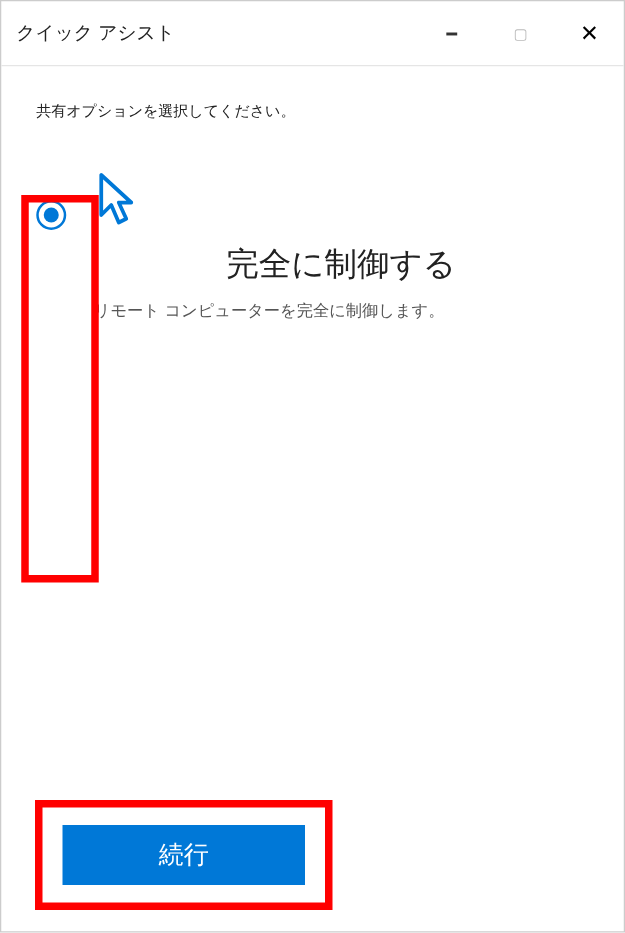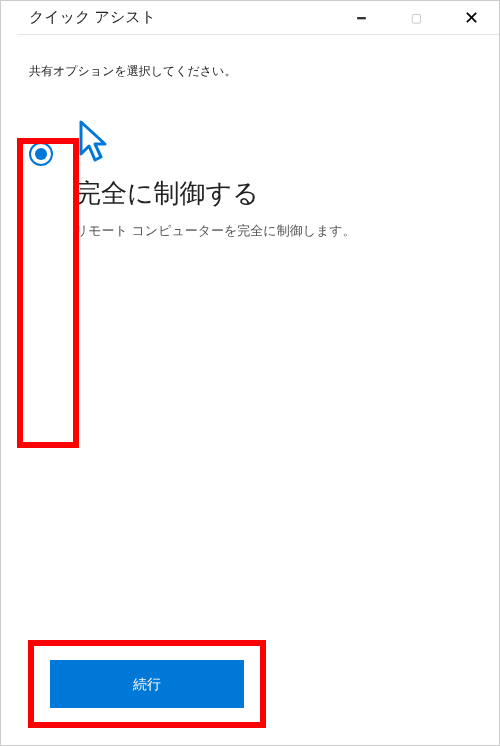--- a/index.html
+++ b/index.html
@@ -5,26 +5,25 @@
     * { box-sizing: border-box; margin: 0; padding: 0; }
     body {
       font-family: "Yu Gothic UI", "Meiryo", sans-serif;
       background: #fff;
       width: 500px;
       height: 746px;
       overflow: hidden;
       border: 1px solid #ccc;
     }
     .titlebar {
-      height: 34px;
+      height: 52px;
       display: flex;
       align-items: center;
       padding: 0 0 0 12px;
       border-bottom: 1px solid #e5e5e5;
-      margin-left: 16px;
     }
     .titlebar-title {
       flex: 1;
       font-size: 15px;
       color: #222;
     }
     .win-controls {
       display: flex;
       height: 100%;
     }
@@ -96,20 +95,21 @@
       padding-left: 6px;
     }
     .option-icon {
       height: 46px;
       margin-bottom: 10px;
     }
     .option-title {
       font-size: 26px;
       color: #222;
       margin-bottom: 10px;
+      text-align: center;
     }
     .option-desc {
       font-size: 13px;
       color: #555;
       line-height: 1.5;
     }
     .footer-area {
       position: absolute;
       left: 0;
       bottom: 18px;
@@ -117,21 +117,21 @@
       padding: 0 28px;
     }
     .highlight-btn {
       border: 6px solid #ff0000;
       padding: 14px 16px;
       display: inline-block;
     }
     .continue-btn {
       background: #0078d7;
       color: #fff;
-      font-size: 14px;
+      font-size: 20px;
       border: none;
       width: 194px;
       height: 48px;
       text-align: center;
       line-height: 48px;
       cursor: pointer;
     }
   </style>
 </head>
 <body>

